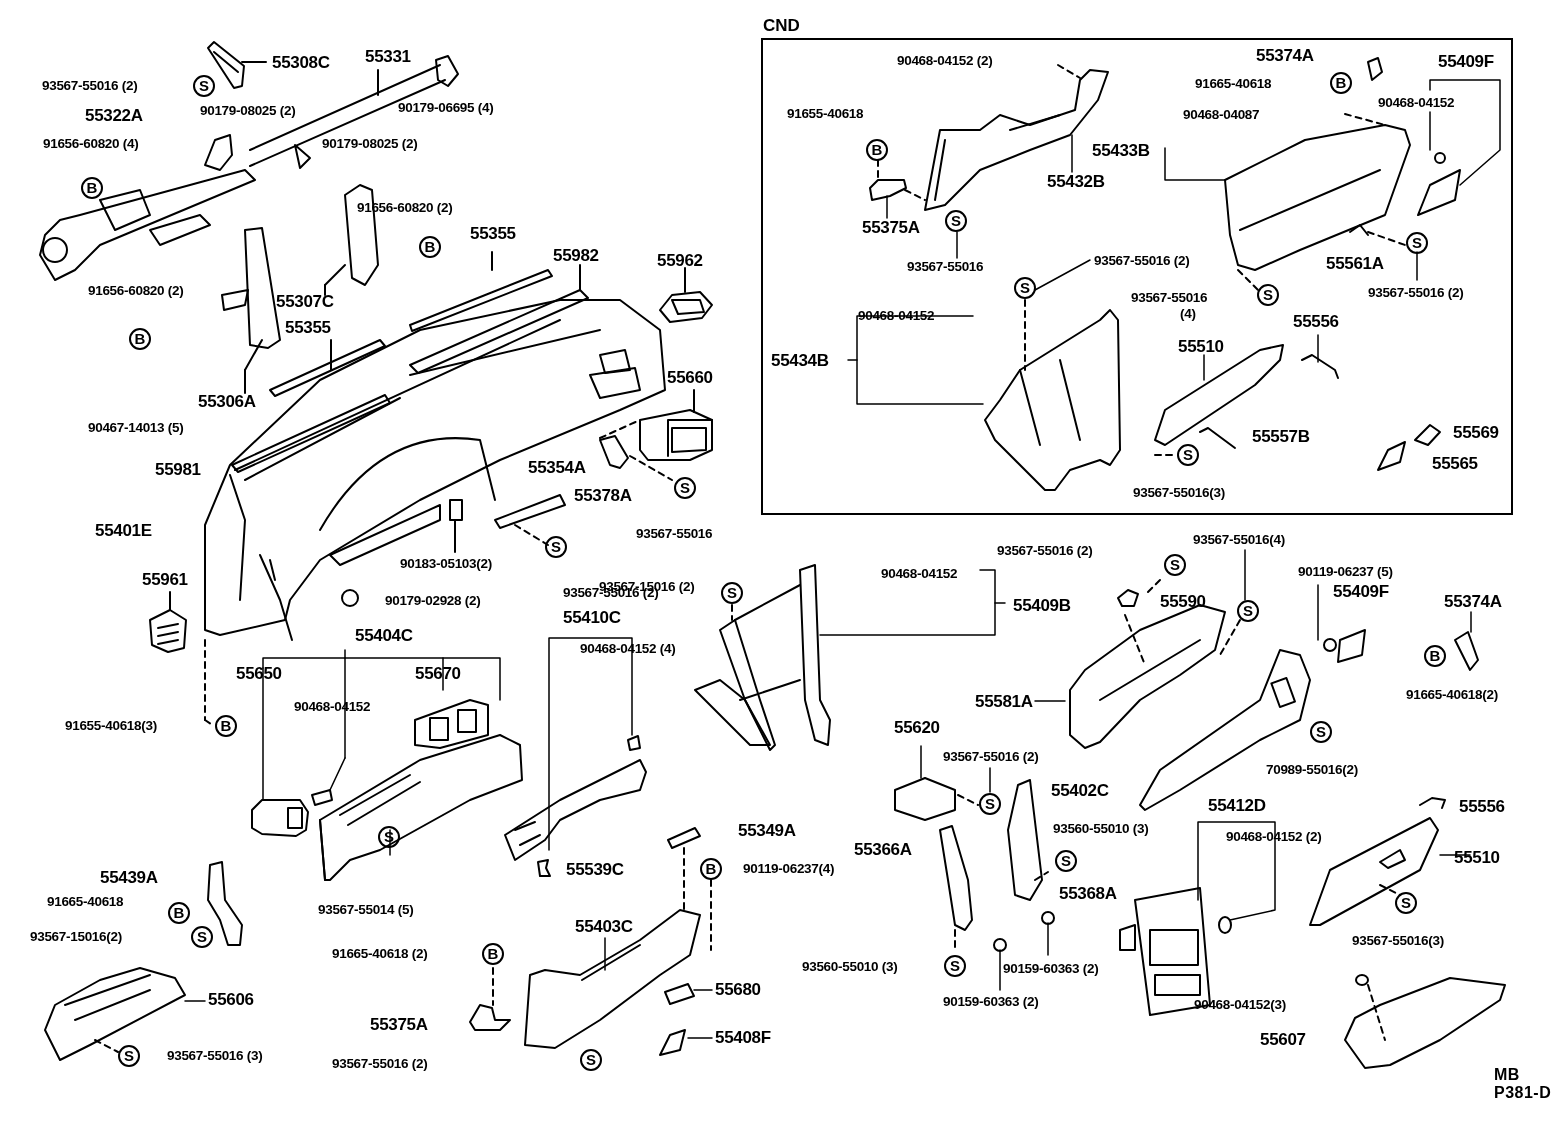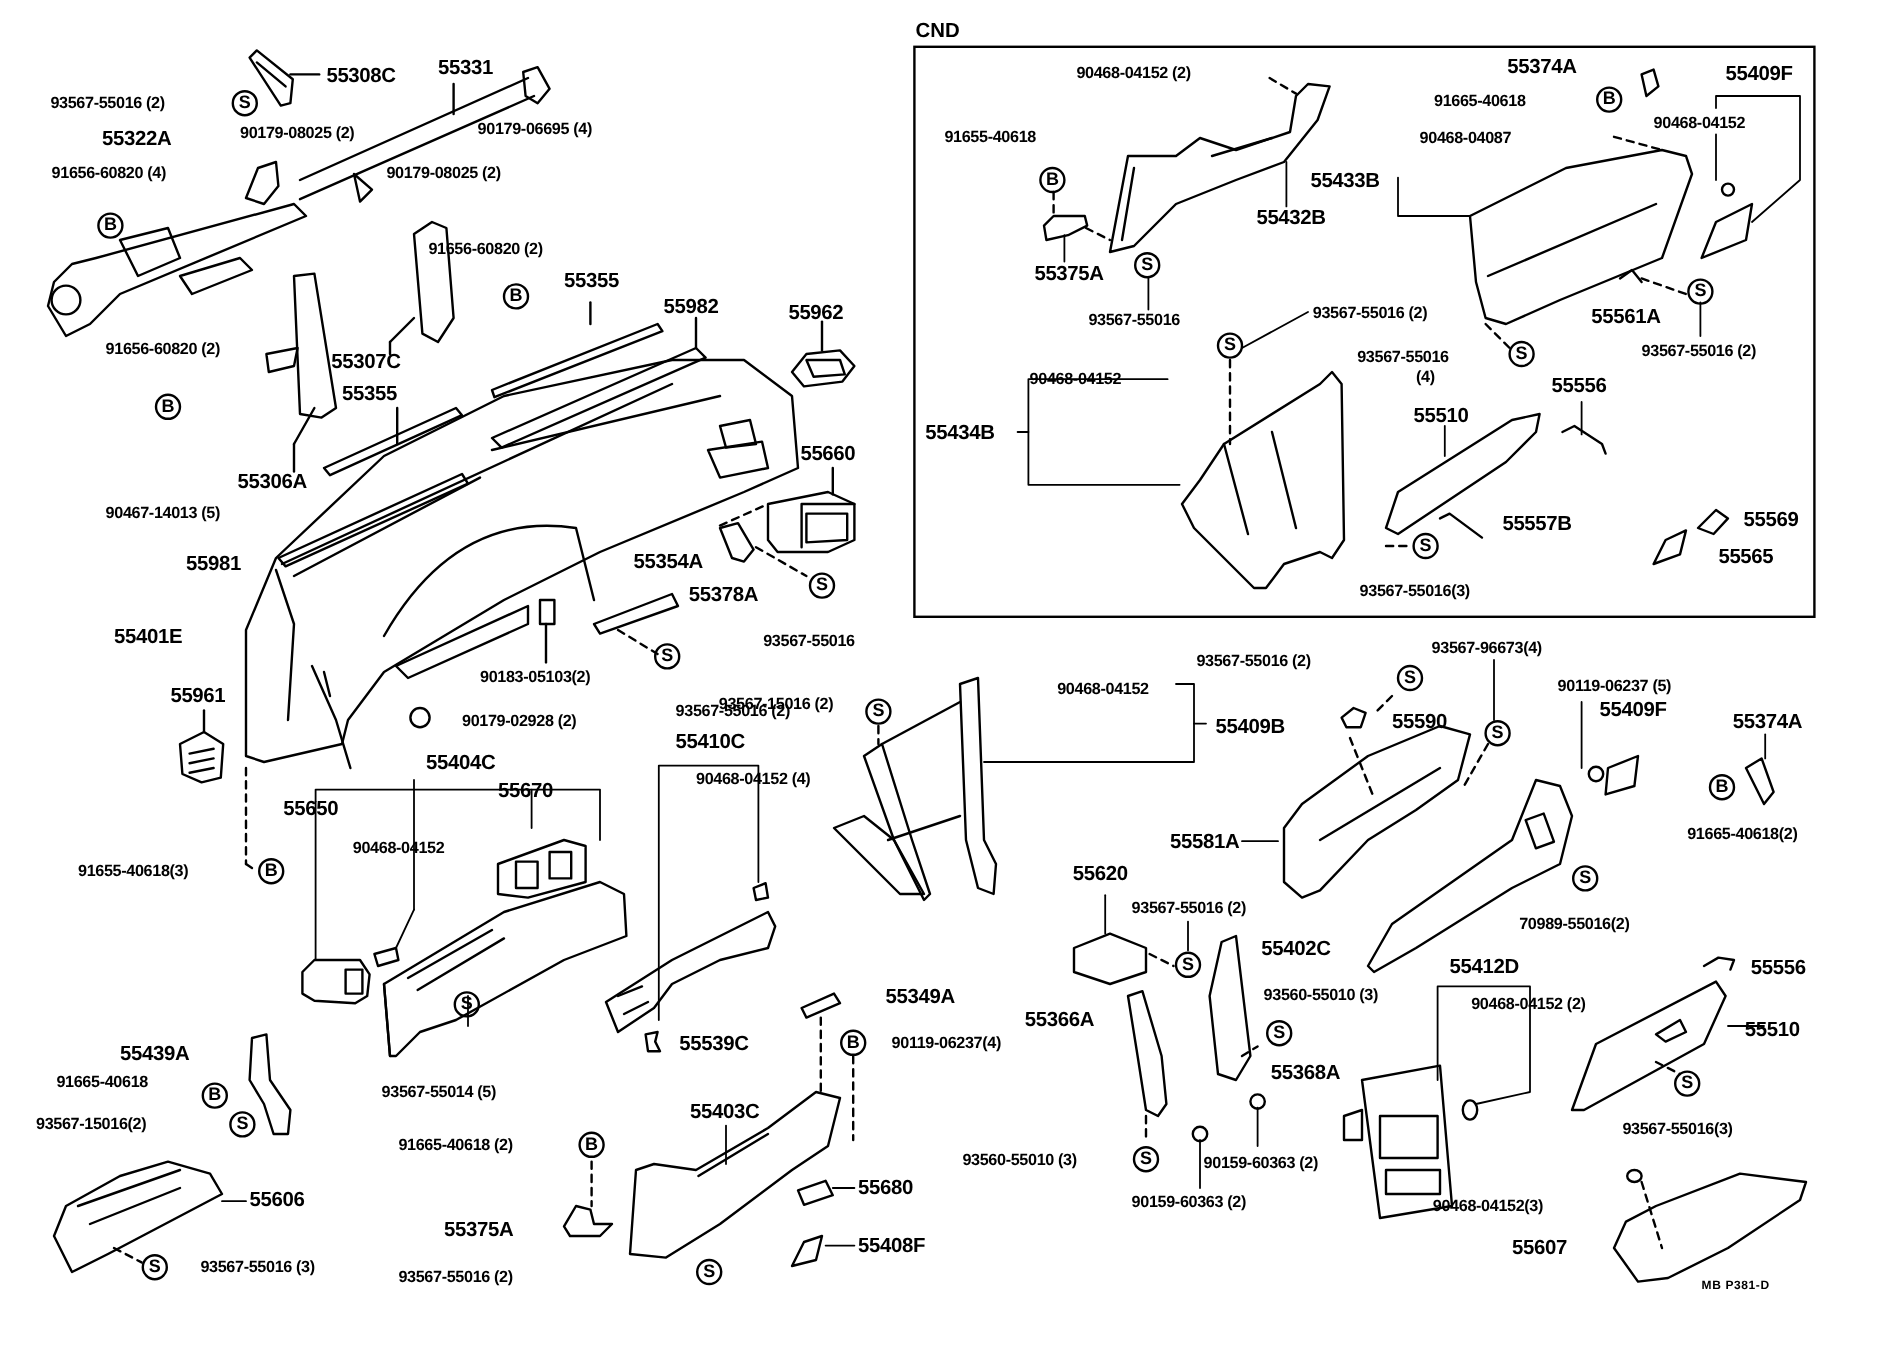--- a/index.html
+++ b/index.html
@@ -7,21 +7,21 @@
   .lbl{position:absolute;font-weight:bold;white-space:nowrap;line-height:1;}
   .big{font-size:17px;letter-spacing:-0.3px;}
   .sm{font-size:13.5px;letter-spacing:-0.3px;}
   .mk{position:absolute;width:22px;height:22px;border:2px solid #000;border-radius:50%;box-sizing:border-box;font-size:15px;font-weight:bold;text-align:center;line-height:18px;}
   svg.draw{position:absolute;left:0;top:0;width:1568px;height:1126px;}
   svg.draw path, svg.draw polyline, svg.draw line, svg.draw rect, svg.draw polygon, svg.draw ellipse{fill:none;stroke:#000;stroke-width:2;stroke-linejoin:round;stroke-linecap:round;}
   svg.draw .dash{stroke-dasharray:6 5;stroke-width:2;}
   svg.draw .thin{stroke-width:1.5;}
   .cnd-box{position:absolute;left:761px;top:38px;width:752px;height:477px;border:2px solid #000;box-sizing:border-box;}
   .cnd-title{position:absolute;left:763px;top:16px;font-size:17px;font-weight:bold;}
-  .ref{position:absolute;left:1418px;top:1066px;font-size:10px;font-weight:bold;letter-spacing:0.5px;}
+  .ref{position:absolute;left:1494px;top:1066px;font-size:16px;font-weight:bold;letter-spacing:0.5px;}
 </style>
 </head>
 <body>
 
 <svg class="draw" viewBox="0 0 1568 1126">
 
   <g>
     <path d="M208 48 L214 42 L244 66 L242 86 L234 88 Z"></path>
     <path d="M214 52 L238 72"></path>
     <line x1="242" y1="62" x2="266" y2="62"></line>
@@ -372,21 +372,21 @@
 <div class="mk" style="left:545px;top:536px">S</div>
 <div class="lbl sm" style="left:599px;top:580px">93567-15016 (2)</div>
 <div class="lbl big" style="left:142px;top:571px">55961</div>
 <div class="lbl sm" style="left:385px;top:594px">90179-02928 (2)</div>
 <div class="lbl sm" style="left:563px;top:586px">93567-55016 (2)</div>
 <div class="mk" style="left:721px;top:582px">S</div>
 <div class="lbl big" style="left:563px;top:609px">55410C</div>
 <div class="lbl sm" style="left:580px;top:642px">90468-04152 (4)</div>
 <div class="lbl big" style="left:355px;top:627px">55404C</div>
 <div class="lbl big" style="left:236px;top:665px">55650</div>
-<div class="lbl big" style="left:415px;top:650px">55670</div>
+<div class="lbl big" style="left:415px;top:665px">55670</div>
 <div class="lbl sm" style="left:294px;top:700px">90468-04152</div>
 <div class="lbl sm" style="left:65px;top:719px">91655-40618(3)</div>
 <div class="mk" style="left:215px;top:715px">B</div>
 <div class="mk" style="left:378px;top:826px">S</div>
 <div class="lbl sm" style="left:318px;top:903px">93567-55014 (5)</div>
 <div class="lbl big" style="left:566px;top:861px">55539C</div>
 <div class="lbl big" style="left:100px;top:869px">55439A</div>
 <div class="lbl sm" style="left:47px;top:895px">91665-40618</div>
 <div class="mk" style="left:168px;top:902px">B</div>
 <div class="lbl sm" style="left:30px;top:930px">93567-15016(2)</div>
@@ -403,21 +403,21 @@
 <div class="mk" style="left:118px;top:1045px">S</div>
 <div class="lbl sm" style="left:167px;top:1049px">93567-55016 (3)</div>
 <div class="lbl sm" style="left:332px;top:1057px">93567-55016 (2)</div>
 <div class="mk" style="left:580px;top:1049px">S</div>
 <div class="lbl big" style="left:715px;top:1029px">55408F</div>
 
 <div class="lbl sm" style="left:881px;top:567px">90468-04152</div>
 <div class="lbl big" style="left:1013px;top:597px">55409B</div>
 <div class="lbl sm" style="left:997px;top:544px">93567-55016 (2)</div>
 <div class="mk" style="left:1164px;top:554px">S</div>
-<div class="lbl sm" style="left:1193px;top:533px">93567-96673(4)</div>
+<div class="lbl sm" style="left:1193px;top:533px">93567-55016(4)</div>
 <div class="mk" style="left:1237px;top:600px">S</div>
 <div class="lbl big" style="left:1160px;top:593px">55590</div>
 <div class="lbl sm" style="left:1298px;top:565px">90119-06237 (5)</div>
 <div class="lbl big" style="left:1333px;top:583px">55409F</div>
 <div class="lbl big" style="left:1444px;top:593px">55374A</div>
 <div class="mk" style="left:1424px;top:645px">B</div>
 <div class="lbl sm" style="left:1406px;top:688px">91665-40618(2)</div>
 <div class="lbl big" style="left:975px;top:693px">55581A</div>
 <div class="mk" style="left:1310px;top:721px">S</div>
 <div class="lbl sm" style="left:1266px;top:763px">70989-55016(2)</div>

